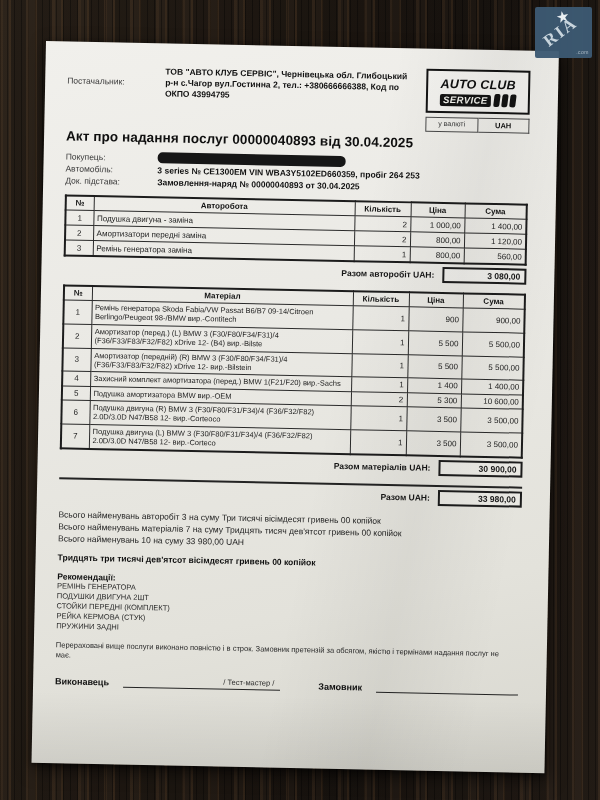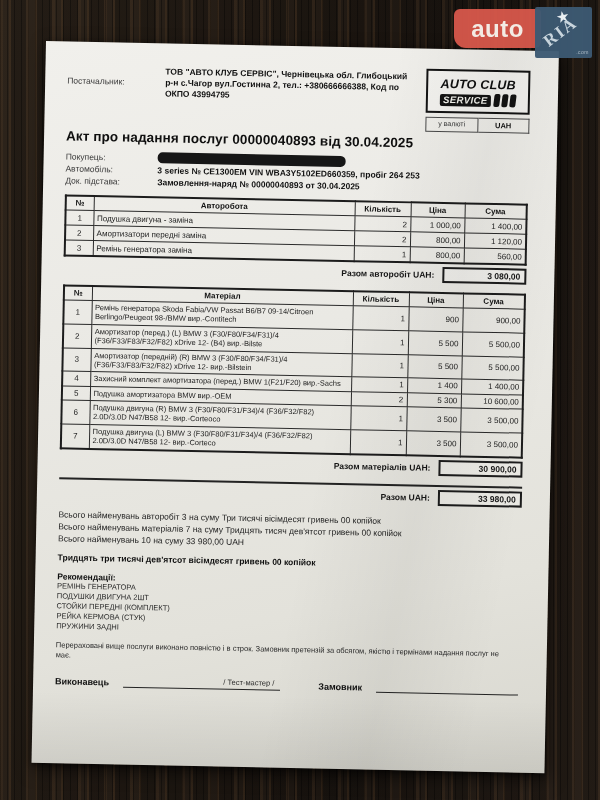--- a/index.html
+++ b/index.html
@@ -278,23 +278,20 @@
     <div class="sig-row">
       <span class="sig-label">Виконавець</span>
       <span class="sig-line">/ Тест-мастер /</span>
       <span class="sig-label second">Замовник</span>
       <span class="sig-line empty"></span>
     </div>
 
   </div>
 
   <div class="watermark">
-    <div class="wm-red">
-      <span>auto</span>
-    </div>
     <div class="wm-blue">
       <span class="wm-star">★</span>
       <span class="wm-ria">RIA</span>
       <span class="wm-com">.com</span>
     </div>
   </div>
 
 </div>
 
 </body></html>

